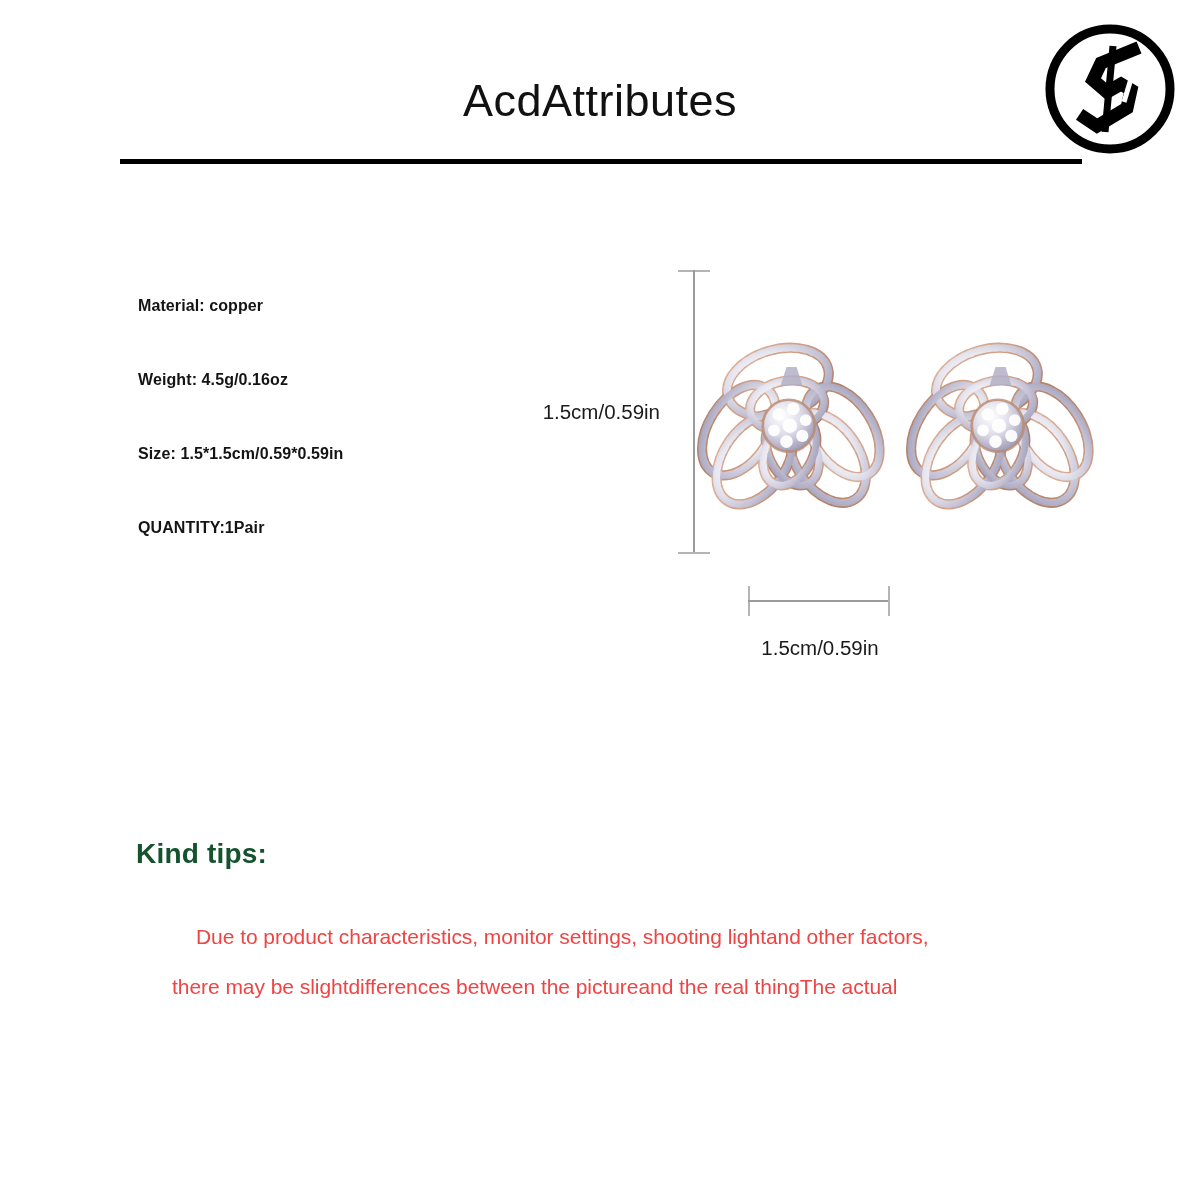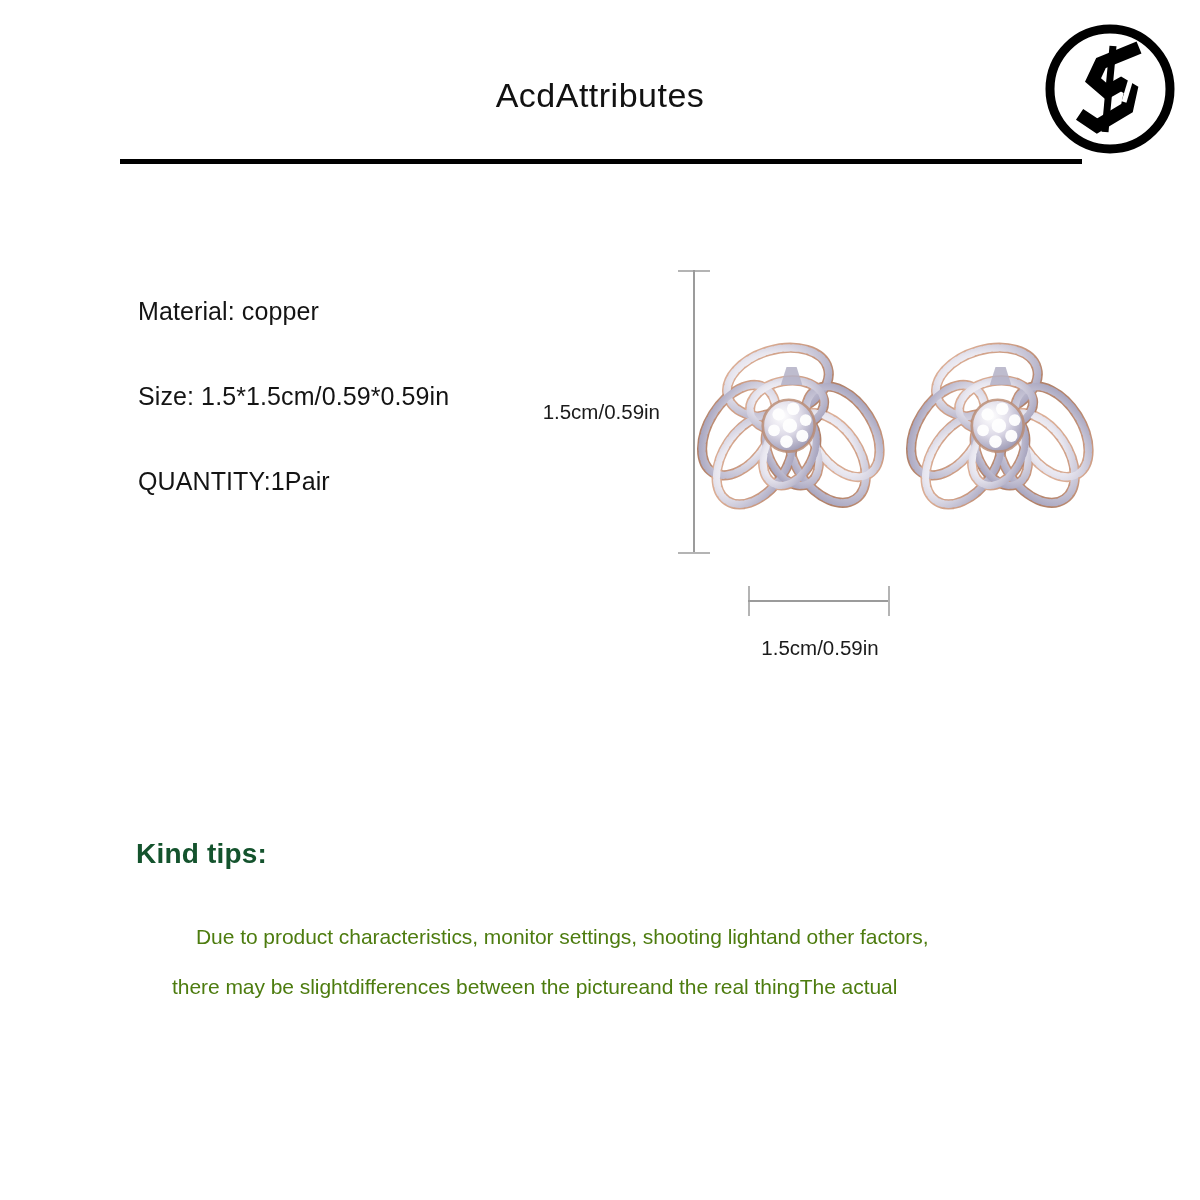--- a/index.html
+++ b/index.html
@@ -26,21 +26,21 @@
     height: 150px;
   }
 
   
   #page-title {
     position: absolute;
     top: 78px;
     left: 0;
     width: 1200px;
     text-align: center;
-    font-size: 34px;
+    font-size: 45px;
     font-weight: 400;
     letter-spacing: 0.5px;
     color: #111111;
     line-height: 1;
   }
   #title-rule {
     position: absolute;
     top: 159px;
     left: 120px;
     width: 962px;
@@ -49,22 +49,22 @@
   }
 
   
   #spec-list {
     position: absolute;
     top: 297px;
     left: 138px;
     width: 430px;
   }
   .spec-row {
-    font-size: 25px;
-    font-weight: 400;
+    font-size: 16px;
+    font-weight: 700;
     color: #141414;
     letter-spacing: 0.1px;
     margin-bottom: 56px;
     white-space: nowrap;
   }
   .spec-row:last-child { margin-bottom: 0; }
 
   
   #product-figure {
     position: absolute;
@@ -171,21 +171,21 @@
   }
   #tips-body {
     position: absolute;
     top: 912px;
     left: 172px;
     width: 860px;
   }
   .tips-line {
     font-size: 21px;
     font-weight: 500;
-    color: #4d7c0f;
+    color: #ef4444;
     line-height: 50px;
     white-space: nowrap;
     letter-spacing: -0.05px;
   }
   .tips-line.indented { padding-left: 24px; }
 </style>
 </head>
 <body>
 
 <div id="brand-logo">
@@ -195,20 +195,21 @@
     <path d="M78 32 L70 118" fill="none" stroke="#000000" stroke-width="7"></path>
     <path d="M101 48 L89 88" fill="none" stroke="#ffffff" stroke-width="5"></path>
   </svg>
 </div>
 
 <div id="page-title">AcdAttributes</div>
 <div id="title-rule"></div>
 
 <div id="spec-list">
   <div class="spec-row">Material: copper</div>
+  <div class="spec-row">Weight: 4.5g/0.16oz</div>
   <div class="spec-row">Size: 1.5*1.5cm/0.59*0.59in</div>
   <div class="spec-row">QUANTITY:1Pair</div>
 </div>
 
 <div id="product-figure">
 
   <div id="caliper-vertical">
     <div class="cv-cap top"></div>
     <div class="cv-line"></div>
     <div class="cv-cap bottom"></div>

